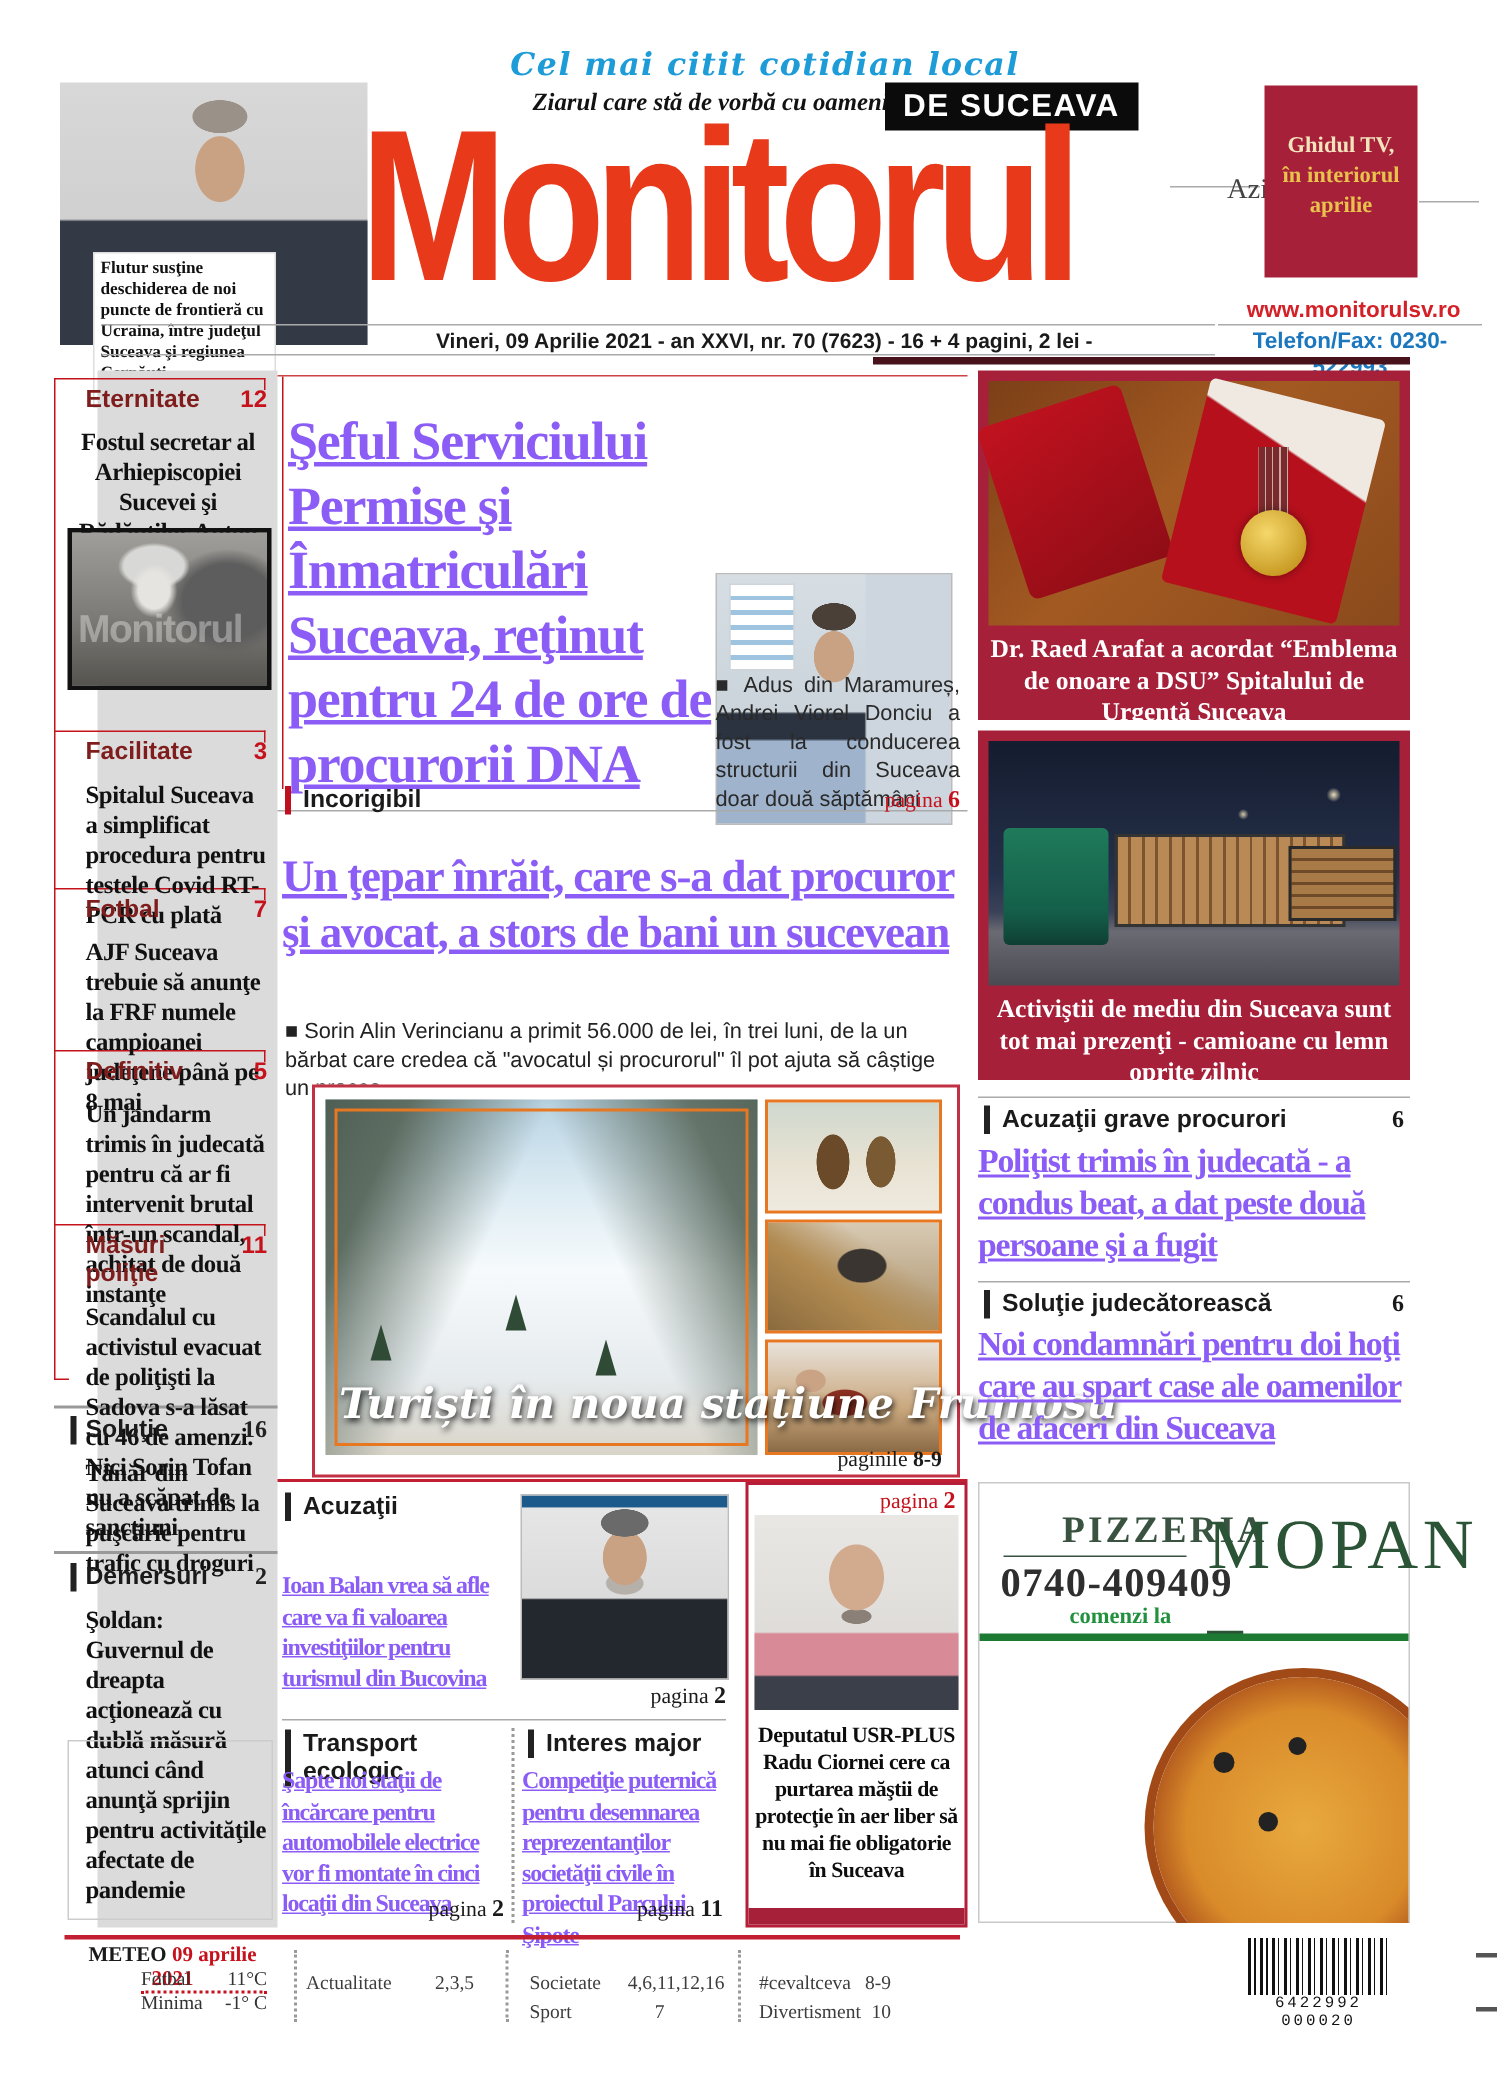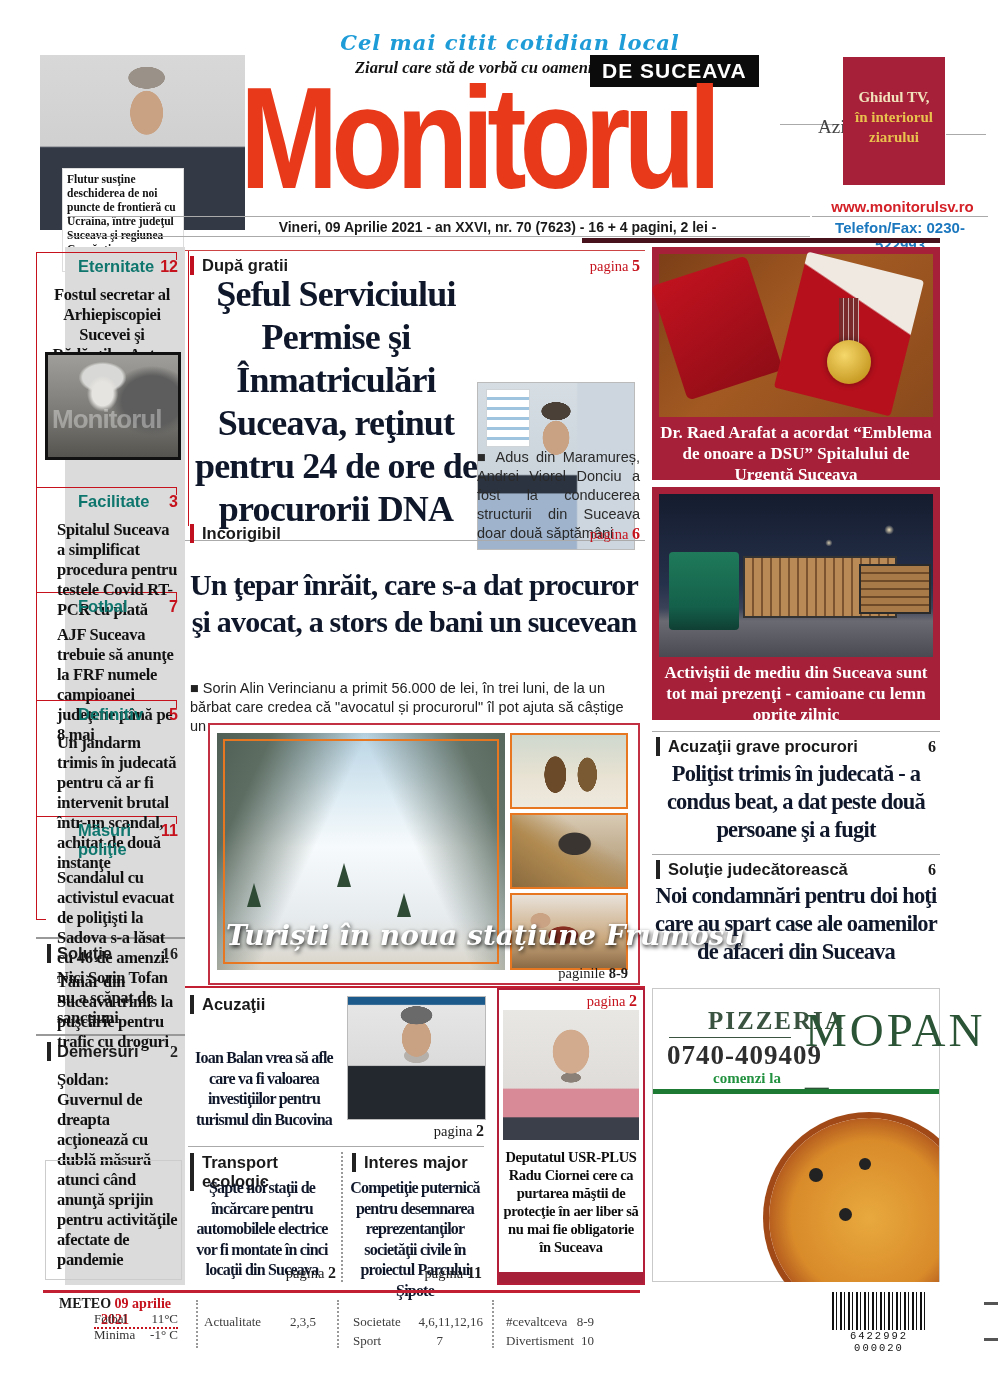--- a/index.html
+++ b/index.html
@@ -16,21 +16,21 @@
     padding:4px 12px;letter-spacing:1px;}
   .logo{font-weight:bold;color:#E8391B;font-size:118px;letter-spacing:-7px;line-height:1;
     transform:scaleY(1.22);transform-origin:left top;white-space:nowrap;}
   .azi{font-family:"Liberation Serif",serif;font-size:19px;color:#444;}
   .tv-box{background:#A6203A;color:#E9C24D;text-align:center;
     font-family:"Liberation Serif",serif;font-weight:bold;font-size:15px;line-height:20px;
     padding-top:30px;box-sizing:border-box;}
   .tv-line1{color:#F2E3BC;}
   .site{color:#D42027;font-weight:bold;font-size:15px;text-align:center;}
   .phone{color:#1B77BE;font-weight:bold;font-size:15px;text-align:center;}
-  .dateline{font-weight:bold;font-size:14px;color:#1a1a1a;text-align:center;}
+  .dateline{font-weight:bold;font-size:14px;color:#1a1a1a;text-align:center;margin-left:12px;}
   .rule{position:absolute;background:#aaa;height:1px;}
   .rule.red{background:#C44;}
   .rule.thick{height:2px;background:#999;}
   .maroon-bar{background:#47121c;}
 
   
   .ph-flutur{background:
     radial-gradient(ellipse 30px 18px at 52% 13%,#9a9188 60%,transparent 62%),
     radial-gradient(ellipse 27px 36px at 52% 33%,#c9a284 60%,transparent 62%),
     linear-gradient(180deg,transparent 52%,#333a46 53%),
@@ -39,21 +39,21 @@
     font-family:"Liberation Serif",serif;font-weight:bold;font-size:11.5px;line-height:14px;color:#111;}
   .flutur-page{color:#C5121C;font-weight:bold;font-size:15px;text-align:right;
     font-family:"Liberation Serif",serif;}
 
   
   .sidebar-bg{background:#DBDBDB;}
   .sb-rail{background:#C5121C;width:1px;}
   .sb-tick{background:#C5121C;}
   .sb-sec{position:absolute;left:40px;width:138px;}
   .sb-head{display:flex;justify-content:space-between;align-items:baseline;padding-left:17px;}
-  .sb-label{font-weight:bold;font-size:16.5px;color:#0f766e;margin-left:21px;}
+  .sb-label{font-weight:bold;font-size:16.5px;color:#7f1d1d;}
   .sb-num{font-weight:bold;font-size:16px;color:#C5121C;}
   .sb-sec.dark .sb-label{color:#1a1a1a;border-left:4px solid #222;padding-left:6px;margin-left:-10px;}
   .sb-sec.dark .sb-num{color:#222;font-family:"Liberation Serif",serif;}
   .sb-text{font-family:"Liberation Serif",serif;font-weight:bold;font-size:16.5px;
     line-height:20px;color:#111;margin-top:9px;padding-left:17px;letter-spacing:-0.3px;}
   .sb-text.center{text-align:center;padding-left:8px;padding-right:2px;}
   .ph-hrib{border:3px solid #111;background:
     radial-gradient(ellipse 26px 30px at 42% 38%,#e6e4e0 40%,transparent 60%),
     radial-gradient(ellipse 40px 26px at 42% 22%,#d8d8d6 50%,transparent 60%),
     radial-gradient(ellipse 60px 50px at 80% 45%,#5d5d5d 50%,transparent 70%),
@@ -71,21 +71,21 @@
   .meteo-row{font-family:"Liberation Serif",serif;font-size:13px;color:#333;}
   .dotted-red{border-bottom:2px dotted #C5121C;}
 
   
   .kicker{display:flex;justify-content:space-between;align-items:baseline;}
   .kick-label{font-weight:bold;font-size:16.5px;color:#1a1a1a;border-left:4px solid #C00F1E;padding-left:8px;}
   .kicker.darkbar .kick-label{border-left-color:#222;}
   .page-ref{font-family:"Liberation Serif",serif;font-size:14.5px;color:#C5121C;}
   .page-ref b{font-size:16px;}
   .page-ref.dark{color:#1a1a1a;}
-  .hl{font-family:"Liberation Serif",serif;font-weight:bold;color:#0f172a;text-align:center;letter-spacing:-0.8px;}
+  .hl{font-family:"Liberation Serif",serif;font-weight:bold;color:#8b5cf6;letter-spacing:-0.8px;text-decoration:underline;}
   .hl-lead{font-size:36px;line-height:43px;}
   .hl-2{font-size:30px;line-height:37px;}
   .hl-r{font-size:22.5px;line-height:28px;}
   .hl-sm{font-size:16px;line-height:20.5px;}
   .standfirst{font-size:14.5px;line-height:19px;color:#222;}
   .photo-cap{font-size:14.5px;line-height:19px;color:#2a2a2a;text-align:justify;}
 
   .ph-police{border:1px solid #bbb;background:
     linear-gradient(90deg,transparent 63%,#cdd6de 64%),
     radial-gradient(ellipse 24px 15px at 50% 17%,#4a4038 60%,transparent 62%),
@@ -206,21 +206,21 @@
     <span>Flutur susţine deschiderea de noi puncte de frontieră cu Ucraina, între judeţul Suceava şi regiunea Cernăuţi</span>
     <div class="flutur-page">3</div>
   </div>
 
   <div class="abs rule" style="left:780px;top:124px;width:60px;"></div>
   <div class="abs rule" style="left:946px;top:134px;width:40px;"></div>
   <div class="abs azi" style="left:818px;top:116px;">Azi</div>
   <div class="abs tv-box" style="left:843px;top:57px;width:102px;height:128px;">
     <div class="tv-line1">Ghidul TV,</div>
     <div>în interiorul</div>
-    <div>ziarului</div>
+    <div>aprilie</div>
   </div>
   <div class="abs site" style="left:820px;top:198px;width:165px;">www.monitorulsv.ro</div>
   <div class="abs rule" style="left:812px;top:216px;width:176px;"></div>
   <div class="abs phone" style="left:812px;top:219px;width:176px;">Telefon/Fax: 0230-522993</div>
 
   <div class="abs rule" style="left:68px;top:216px;width:742px;"></div>
   <div class="abs dateline" style="left:185px;top:219px;width:625px;">Vineri, 09 Aprilie 2021 - an XXVI, nr. 70 (7623) - 16 + 4 pagini, 2 lei -</div>
   <div class="abs rule" style="left:68px;top:236px;width:742px;"></div>
   <div class="abs maroon-bar" style="left:582px;top:238px;width:358px;height:5px;"></div>
 
@@ -296,24 +296,20 @@
     <div class="sb-head">
       <span class="sb-label">Demersuri</span>
       <span class="sb-num">2</span>
     </div>
     <div class="sb-text">Şoldan: Guvernul de dreapta acţionează cu dublă măsură atunci când anunţă sprijin pentru activităţile afectate de pandemie</div>
   </div>
   <div class="abs ph-soldan" style="left:45px;top:1160px;width:135px;height:118px;"></div>
 
   <div class="abs rule red" style="left:185px;top:250px;width:460px;"></div>
   <div class="abs" style="left:188px;top:251px;width:1px;height:275px;background:#C5121C;"></div>
-  <div class="abs kicker" style="left:190px;top:256px;width:450px;">
-    <span class="kick-label">După gratii</span>
-    <span class="page-ref"><span>pagina</span> <b>5</b></span>
-  </div>
   <div class="abs hl hl-lead" style="left:192px;top:273px;width:288px;">Şeful Serviciului Permise şi Înmatriculări Suceava, reţinut pentru 24 de ore de procurorii DNA</div>
   <div class="abs ph-police" style="left:477px;top:274px;width:156px;height:166px;">
     <div class="calendar"></div>
   </div>
   <div class="abs photo-cap" style="left:477px;top:448px;width:163px;">■ Adus din Maramureș, Andrei Viorel Donciu a fost la conducerea structurii din Suceava doar două săptămâni</div>
 
   <div class="abs rule" style="left:185px;top:540px;width:460px;"></div>
   <div class="abs kicker" style="left:190px;top:524px;width:450px;">
     <span class="kick-label">Incorigibil</span>
     <span class="page-ref"><span>pagina</span> <b>6</b></span>

